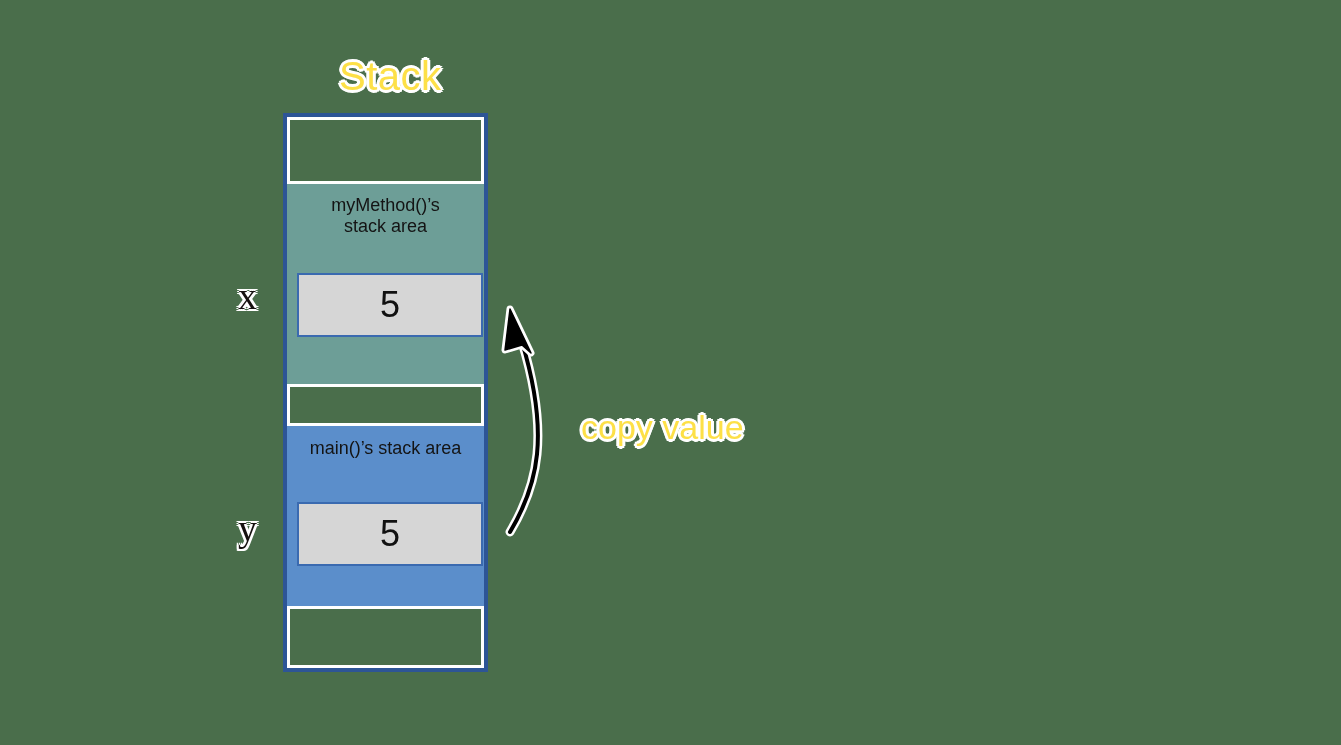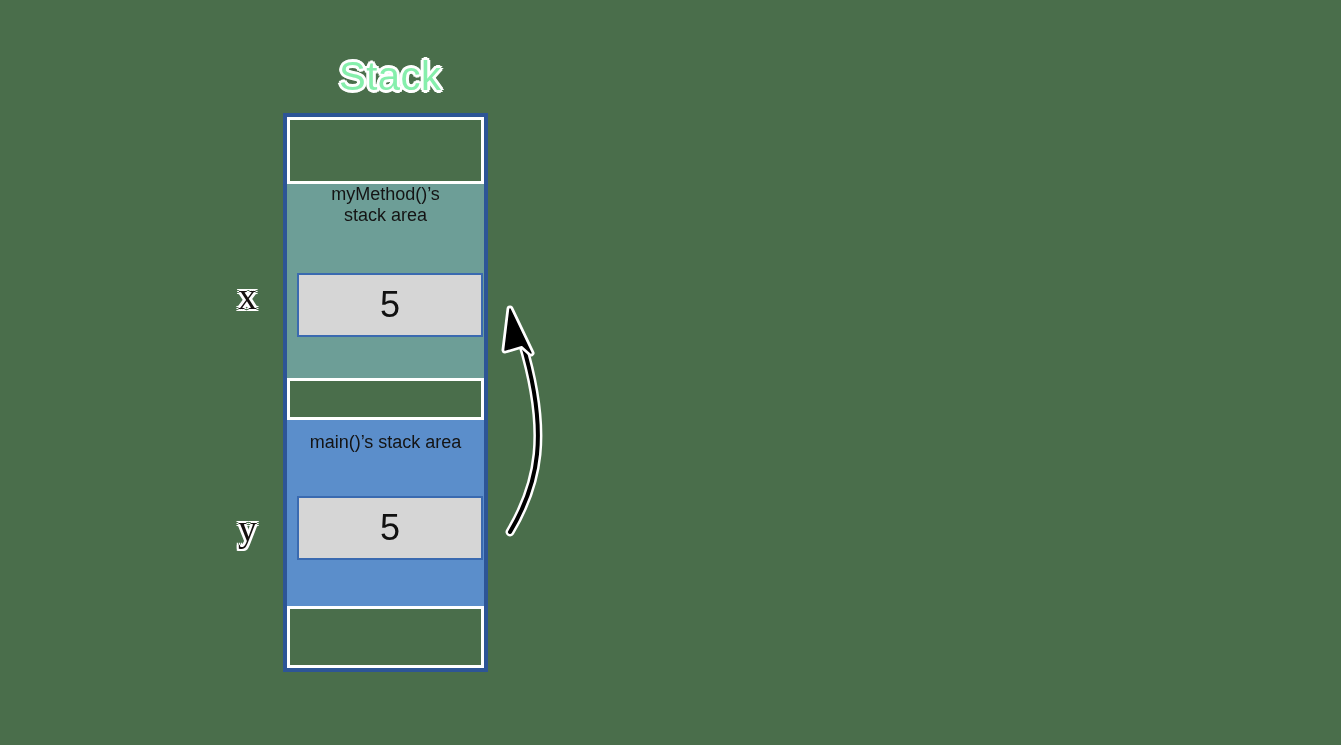--- a/index.html
+++ b/index.html
@@ -17,21 +17,21 @@
   .canvas {
     position: absolute;
     inset: 0;
     width: 1341px;
     height: 745px;
   }
 
   
   .outlined {
     position: absolute;
-    color: #86efac;
+    color: #fde047;
     font-weight: 400;
     white-space: nowrap;
     -webkit-text-stroke: 0px;
     text-shadow:
       -2px -2px 0 #ffffff,  2px -2px 0 #ffffff,
       -2px  2px 0 #ffffff,  2px  2px 0 #ffffff,
       -2px  0px 0 #ffffff,  2px  0px 0 #ffffff,
        0px -2px 0 #ffffff,  0px  2px 0 #ffffff,
       -3px  0px 0 #ffffff,  3px  0px 0 #ffffff,
        0px -3px 0 #ffffff,  0px  3px 0 #ffffff;
@@ -105,20 +105,21 @@
   }
   #frame-main {
     background: #5b8ecb;
   }
 
   .frame-label {
     color: #141414;
     font-size: 18px;
     line-height: 1.16;
     text-align: center;
+    margin-top: 11px;
     white-space: pre-line;
   }
   #frame-main .frame-label {
     margin-top: 12px;
   }
 
   .value-box {
     position: absolute;
     left: 10px;
     width: 186px;
@@ -187,14 +188,15 @@
 
     <path d="M 30 237 C 58 190, 70 140, 42 47" fill="none" stroke="#ffffff" stroke-width="9" stroke-linecap="round"></path>
 
     <path d="M 30 237 C 58 190, 70 140, 42 47" fill="none" stroke="#000000" stroke-width="4" stroke-linecap="round"></path>
 
     <polygon points="30,14 51,58 42,50 25,55" fill="#ffffff" stroke="#ffffff" stroke-width="7" stroke-linejoin="round"></polygon>
 
     <polygon points="30,14 51,58 42,50 25,55" fill="#000000" stroke="#000000" stroke-width="1.5" stroke-linejoin="round"></polygon>
   </svg>
 
+  <div class="outlined" id="copy-value-label">copy value</div>
 
 </div>
 
 </body></html>

